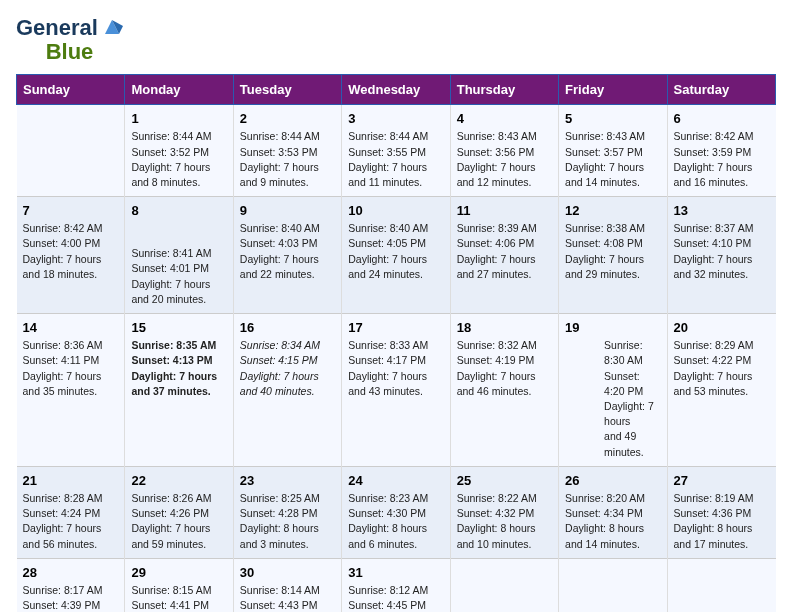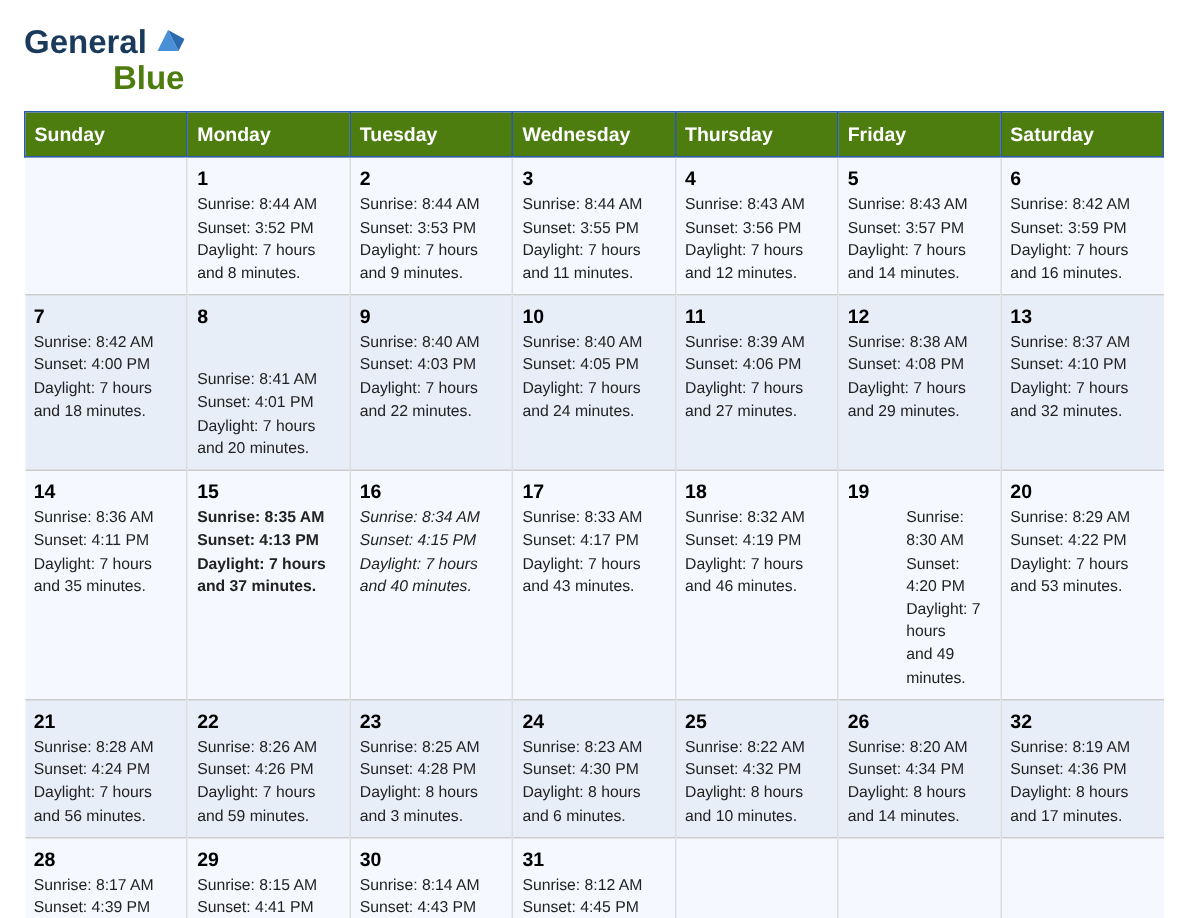--- a/index.html
+++ b/index.html
@@ -12,21 +12,21 @@
     }
     .header-section {
       display: flex;
       justify-content: space-between;
       align-items: flex-start;
       margin-bottom: 10px;
     }
     .logo {
       display: flex;
       flex-direction: column;
-      align-items: flex-end;
+      align-items: center;
     }
     .logo-text {
       font-size: 22px;
       font-weight: bold;
       color: #1a3a5c;
       line-height: 1.1;
     }
     .logo-blue {
       color: #4d7c0f;
     }
@@ -42,21 +42,21 @@
       font-size: 16px;
       color: #333;
       margin-top: 2px;
     }
     table {
       width: 100%;
       border-collapse: collapse;
       font-size: 11px;
     }
     thead tr th {
-      background-color: #4d7c0f;
+      background-color: #701a75;
       color: #fff;
       padding: 7px 6px;
       font-size: 13px;
       font-weight: bold;
       text-align: left;
       border: 1px solid #2a5aaf;
     }
     tbody tr {
       border-bottom: 1px solid #ccc;
     }
@@ -305,21 +305,21 @@
 and 10 minutes.</div>
         </td>
         <td>
           <span class="day-num">26</span>
           <div class="day-info" style="white-space: pre-line;">Sunrise: 8:20 AM
 Sunset: 4:34 PM
 Daylight: 8 hours
 and 14 minutes.</div>
         </td>
         <td>
-          <span class="day-num">32</span>
+          <span class="day-num">27</span>
           <div class="day-info" style="white-space: pre-line;">Sunrise: 8:19 AM
 Sunset: 4:36 PM
 Daylight: 8 hours
 and 17 minutes.</div>
         </td>
       </tr>
       <tr>
         <td>
           <span class="day-num">28</span>
           <div class="day-info" style="white-space: pre-line;">Sunrise: 8:17 AM

